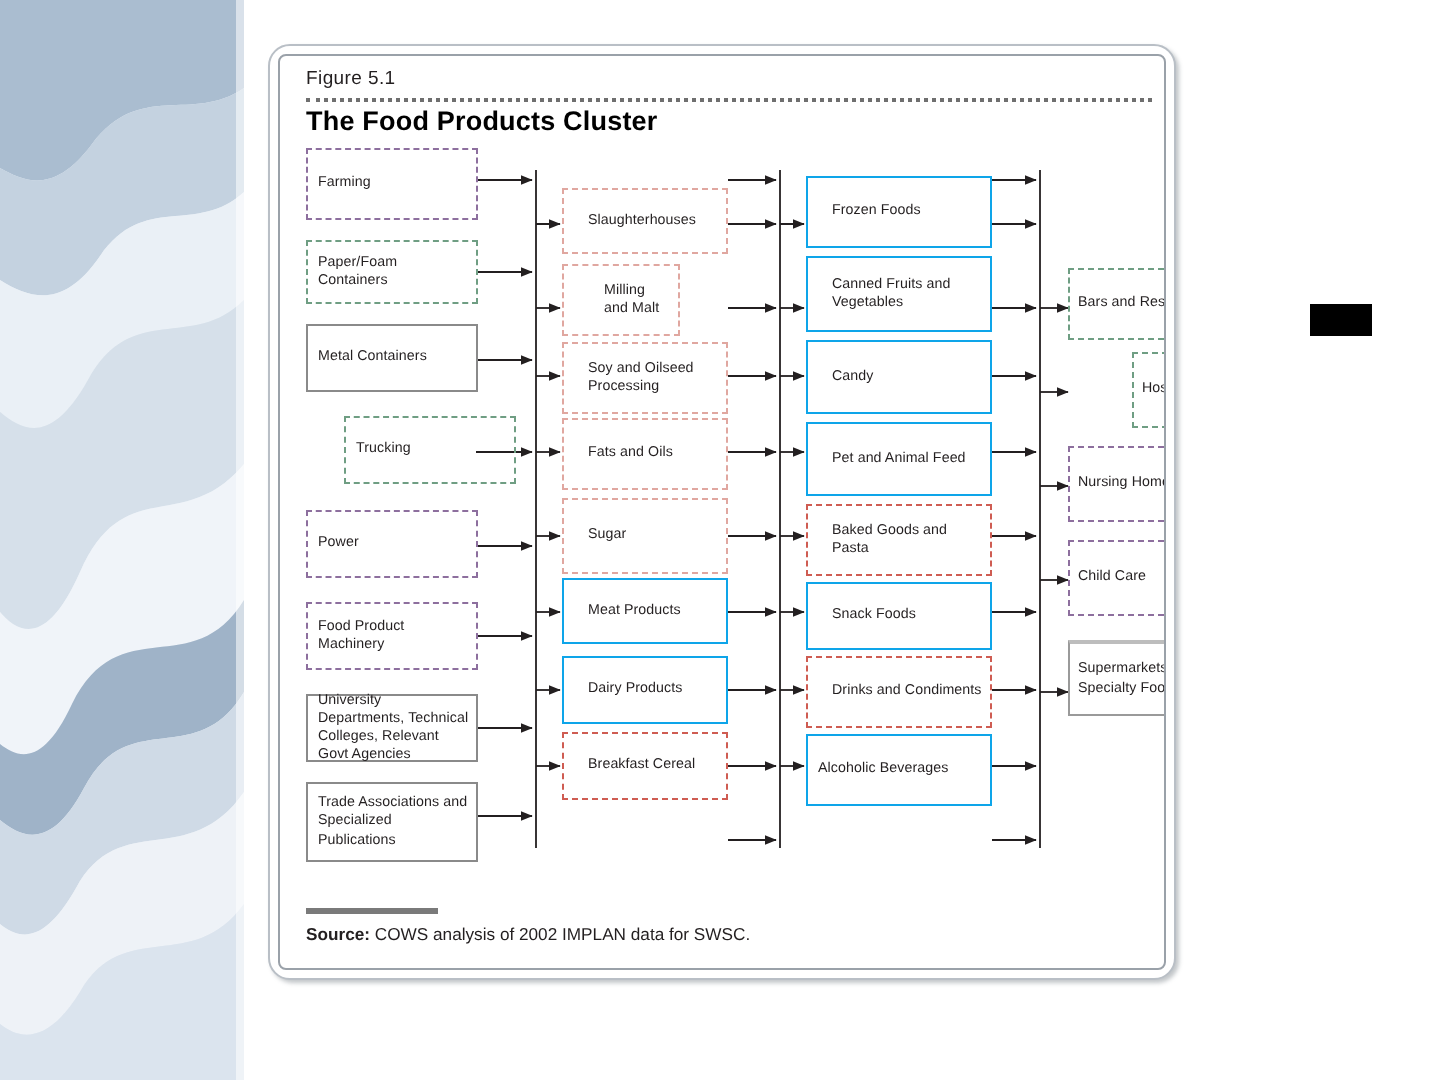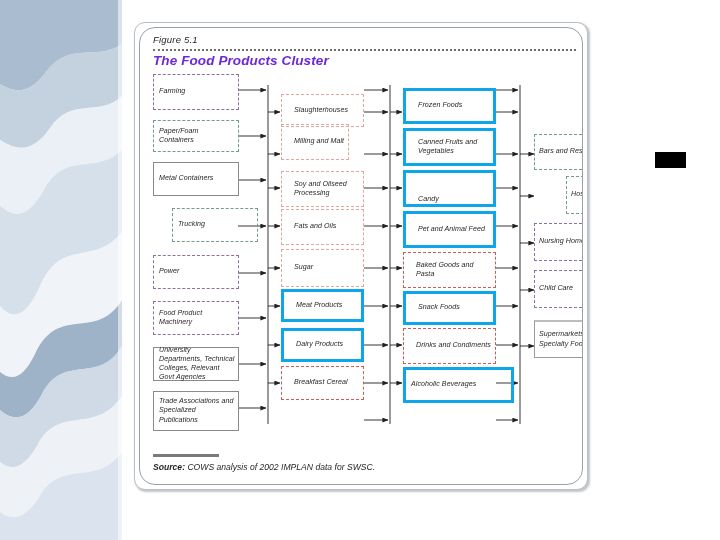--- a/index.html
+++ b/index.html
@@ -33,37 +33,36 @@
   #frame{
     position:absolute;left:134px;top:22px;width:452px;height:466px;
     border:1px solid #b9bfc6;
     border-radius:11px;
     background:#ffffff;
     box-shadow:1.5px 1.5px 2px rgba(120,128,136,.45);
   }
   #frame-inner{
     position:absolute;left:4px;top:4px;right:4px;bottom:4px;
     border:1px solid #9aa1a9;
-    border-radius:16px;
+    border-radius:4px;
     background:#fff;
     overflow:hidden;
-    font-style:italic;
   }
 
   .fig-label{
     position:absolute;left:13px;top:6px;
     font-size:9.5px;color:#231f20;letter-spacing:.2px;
   }
   .dot-rule{
     position:absolute;left:13px;top:21px;right:6px;height:2px;
     border-top:2px dotted #6f6f6f;
   }
   .fig-title{
     position:absolute;left:13px;top:25px;
-    font-size:13.5px;font-weight:bold;color:#6d28d9;letter-spacing:.1px;
+    font-size:13.5px;font-weight:bold;color:#000000;letter-spacing:.1px;
   }
 
   
   #canvas{
     position:absolute;left:0;top:0;width:444px;height:458px;
   }
   #wires{position:absolute;left:0;top:0;width:444px;height:458px;}
 
   
   .node{
@@ -79,21 +78,21 @@
   }
   .node span{display:block;}
 
   
   .b-purple-d{border:1px dashed #8d6f9e;}
   .b-green-d {border:1px dashed #6f9e83;}
   .b-gray-s  {border:1px solid #8a8a8a;}
   .b-gray-s2 {border:1px solid #9a9a9a;border-top:2px solid #bdbdbd;}
   .b-pink-d  {border:1px dashed #e0a7a0;}
   .b-red-d   {border:1px dashed #cf5c52;}
-  .b-teal-s  {border:3px solid #0ea5e9;}
+  .b-teal-s  {border:1px solid #0ea5e9;}
 
   
   .src-rule{
     position:absolute;left:13px;bottom:27px;width:66px;height:3px;
     background:#7a7a7a;
   }
   .src-text{
     position:absolute;left:13px;bottom:12px;
     font-size:8.6px;color:#231f20;
   }
@@ -221,21 +220,21 @@
       <div class="node b-gray-s" style="left:13px;top:319px;width:86px;height:34px;">
         <span>University Departments, Technical Colleges, Relevant Govt Agencies</span>
       </div>
       <div class="node b-gray-s" style="left:13px;top:363px;width:86px;height:40px;">
         <span>Trade Associations and Specialized Publications</span>
       </div>
 
       <div class="node b-pink-d" style="left:141px;top:66px;width:83px;height:33px;padding-left:12px;">
         <span>Slaughterhouses</span>
       </div>
-      <div class="node b-pink-d" style="left:141px;top:96px;width:68px;height:36px;padding-left:12px;">
+      <div class="node b-pink-d" style="left:141px;top:104px;width:59px;height:36px;padding-left:20px;">
         <span>Milling and Malt</span>
       </div>
       <div class="node b-pink-d" style="left:141px;top:143px;width:83px;height:36px;padding-left:12px;">
         <span>Soy and Oilseed Processing</span>
       </div>
       <div class="node b-pink-d" style="left:141px;top:181px;width:83px;height:36px;padding-left:12px;">
         <span>Fats and Oils</span>
       </div>
       <div class="node b-pink-d" style="left:141px;top:221px;width:83px;height:38px;padding-left:12px;">
         <span>Sugar</span>
@@ -249,36 +248,36 @@
       <div class="node b-red-d" style="left:141px;top:338px;width:83px;height:34px;padding-left:12px;">
         <span>Breakfast Cereal</span>
       </div>
 
       <div class="node b-teal-s" style="left:263px;top:60px;width:93px;height:36px;padding-left:12px;">
         <span>Frozen Foods</span>
       </div>
       <div class="node b-teal-s" style="left:263px;top:100px;width:93px;height:38px;padding-left:12px;">
         <span>Canned Fruits and Vegetables</span>
       </div>
-      <div class="node b-teal-s" style="left:263px;top:142px;width:93px;height:37px;padding-left:12px;align-items:flex-end;">
+      <div class="node b-teal-s" style="left:263px;top:142px;width:93px;height:37px;padding-left:12px;">
         <span>Candy</span>
       </div>
       <div class="node b-teal-s" style="left:263px;top:183px;width:93px;height:37px;padding-left:12px;">
         <span>Pet and Animal Feed</span>
       </div>
       <div class="node b-red-d" style="left:263px;top:224px;width:93px;height:36px;padding-left:12px;">
         <span>Baked Goods and Pasta</span>
       </div>
       <div class="node b-teal-s" style="left:263px;top:263px;width:93px;height:34px;padding-left:12px;">
         <span>Snack Foods</span>
       </div>
       <div class="node b-red-d" style="left:263px;top:300px;width:93px;height:36px;padding-left:12px;">
         <span>Drinks and Condiments</span>
       </div>
-      <div class="node b-teal-s" style="left:263px;top:339px;width:111px;height:36px;align-items:center;">
+      <div class="node b-teal-s" style="left:263px;top:339px;width:93px;height:36px;align-items:center;">
         <span>Alcoholic Beverages</span>
       </div>
 
       <div class="node b-green-d" style="left:394px;top:106px;width:88px;height:36px;padding-left:4px;">
         <span>Bars and Restaurants</span>
       </div>
       <div class="node b-green-d" style="left:394px;top:148px;width:88px;height:38px;padding-left:4px;margin-left:32px;">
         <span>Hospitals</span>
       </div>
       <div class="node b-purple-d" style="left:394px;top:195px;width:88px;height:38px;padding-left:4px;">

